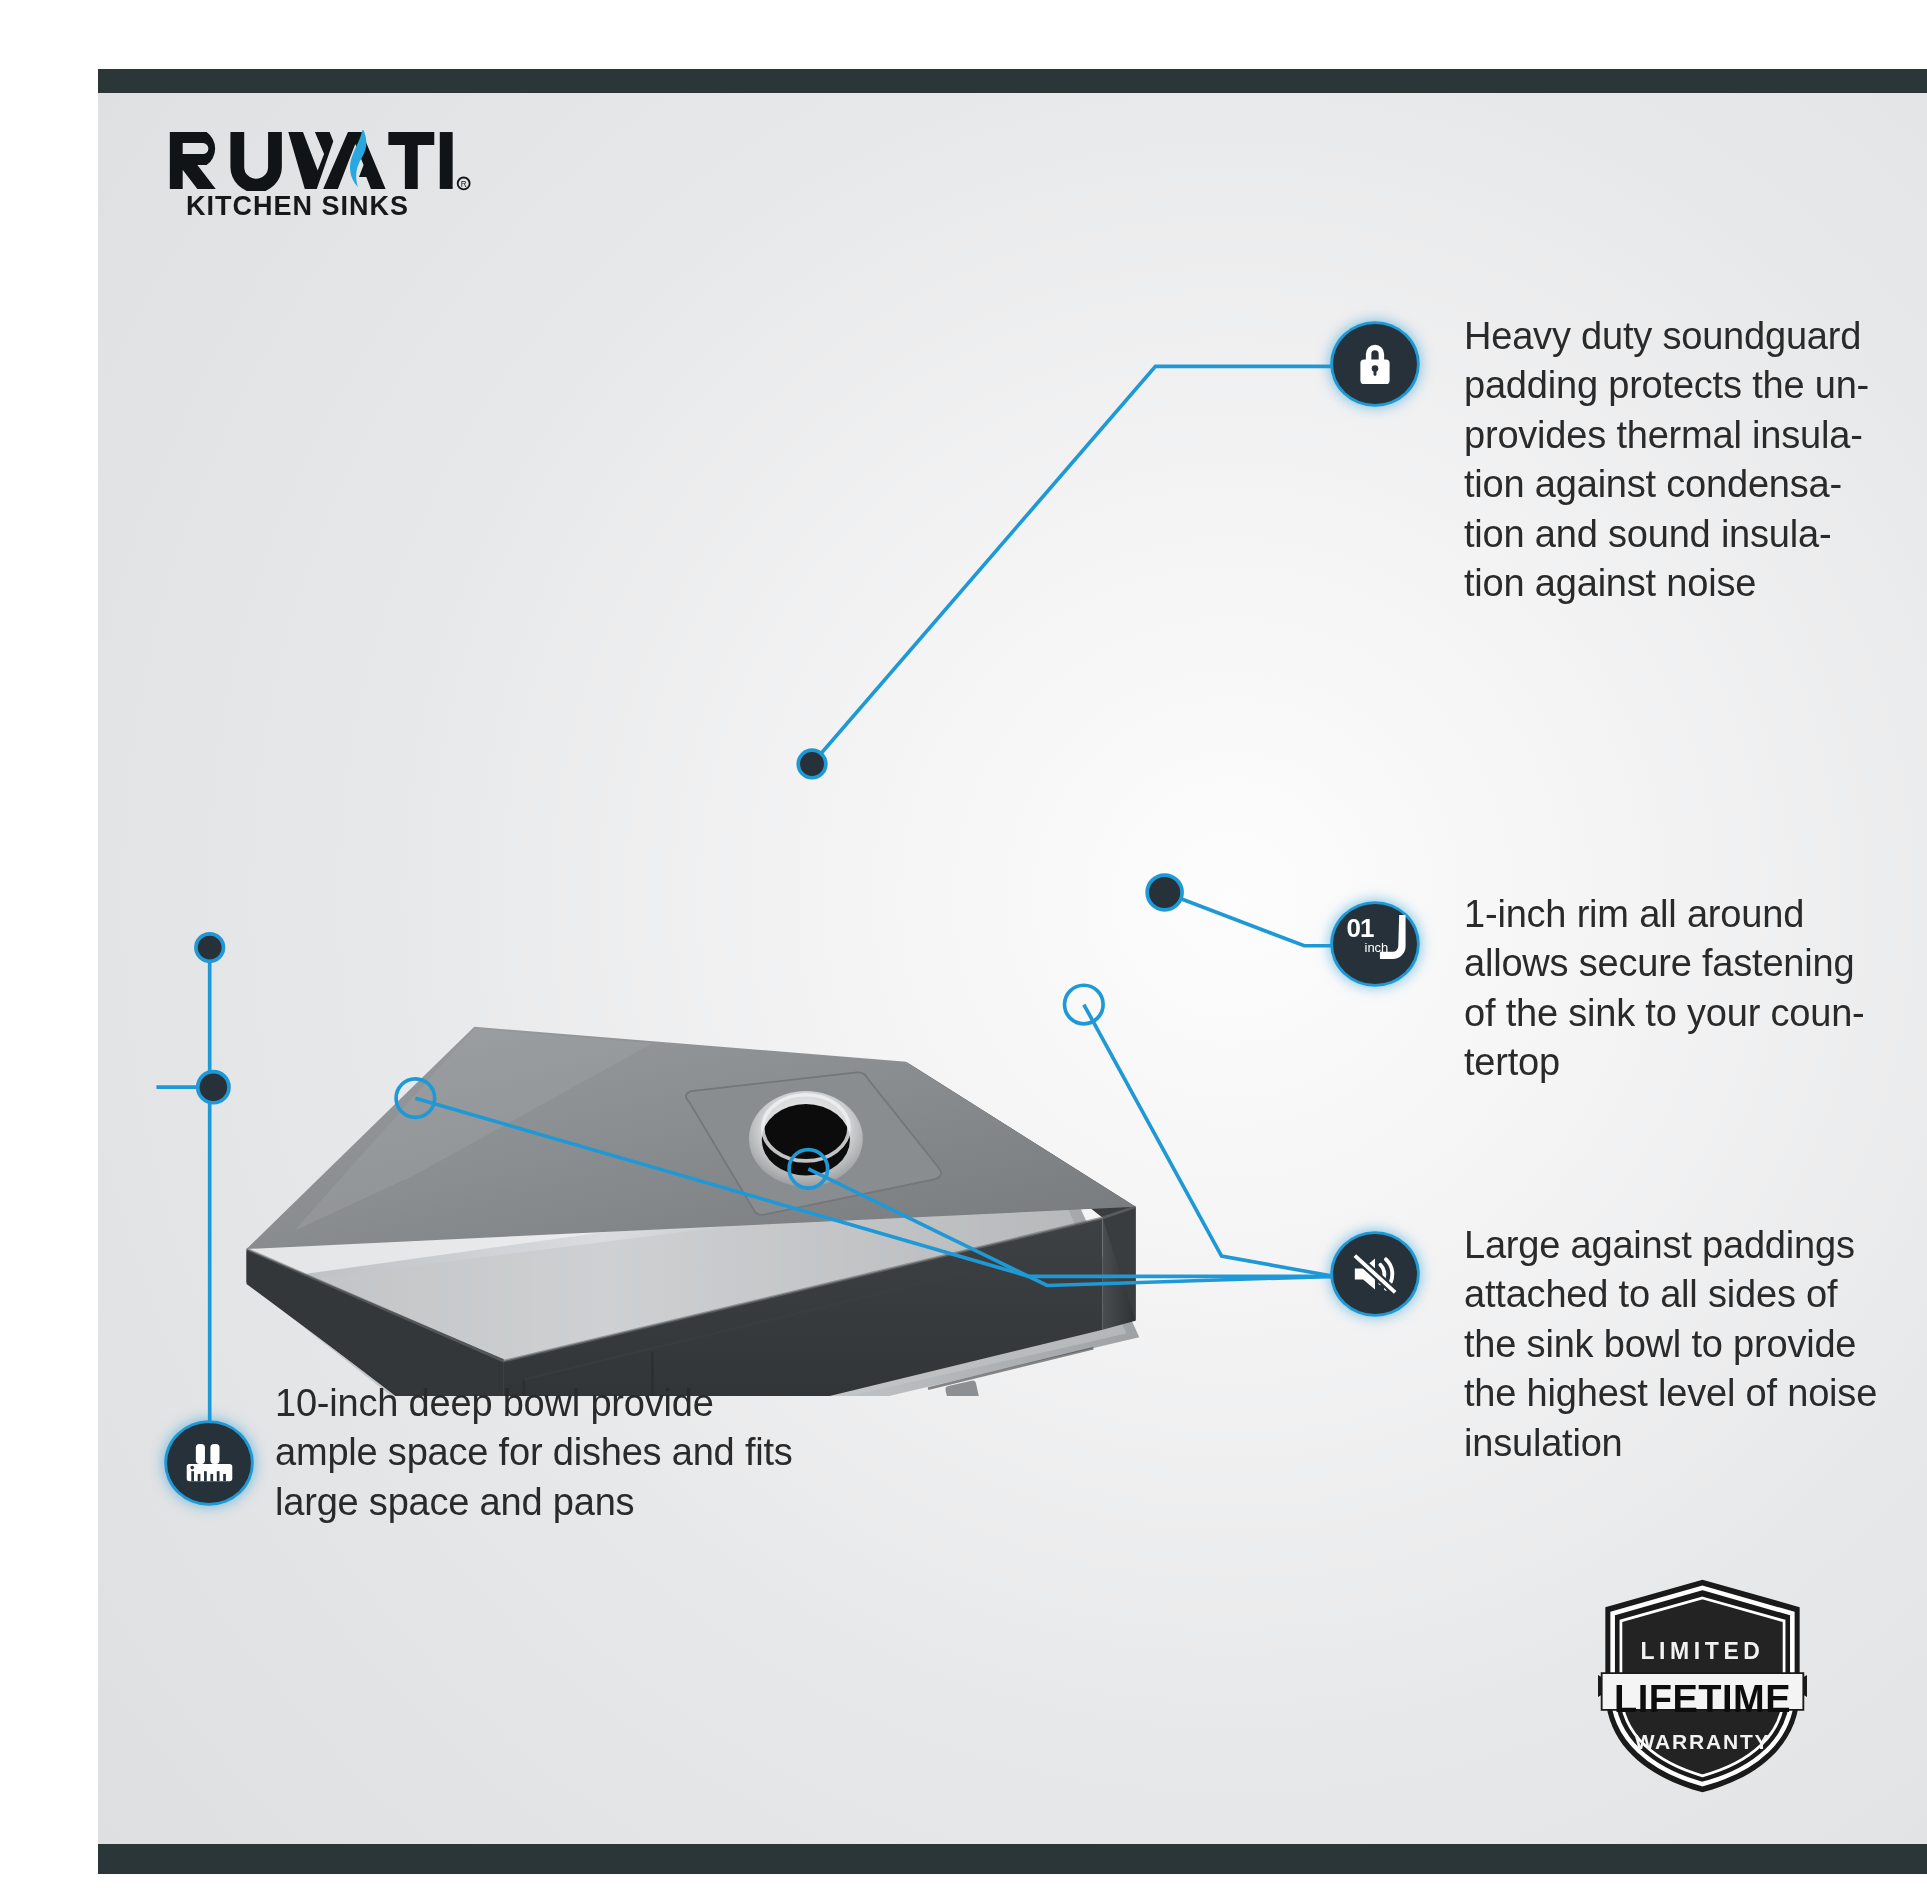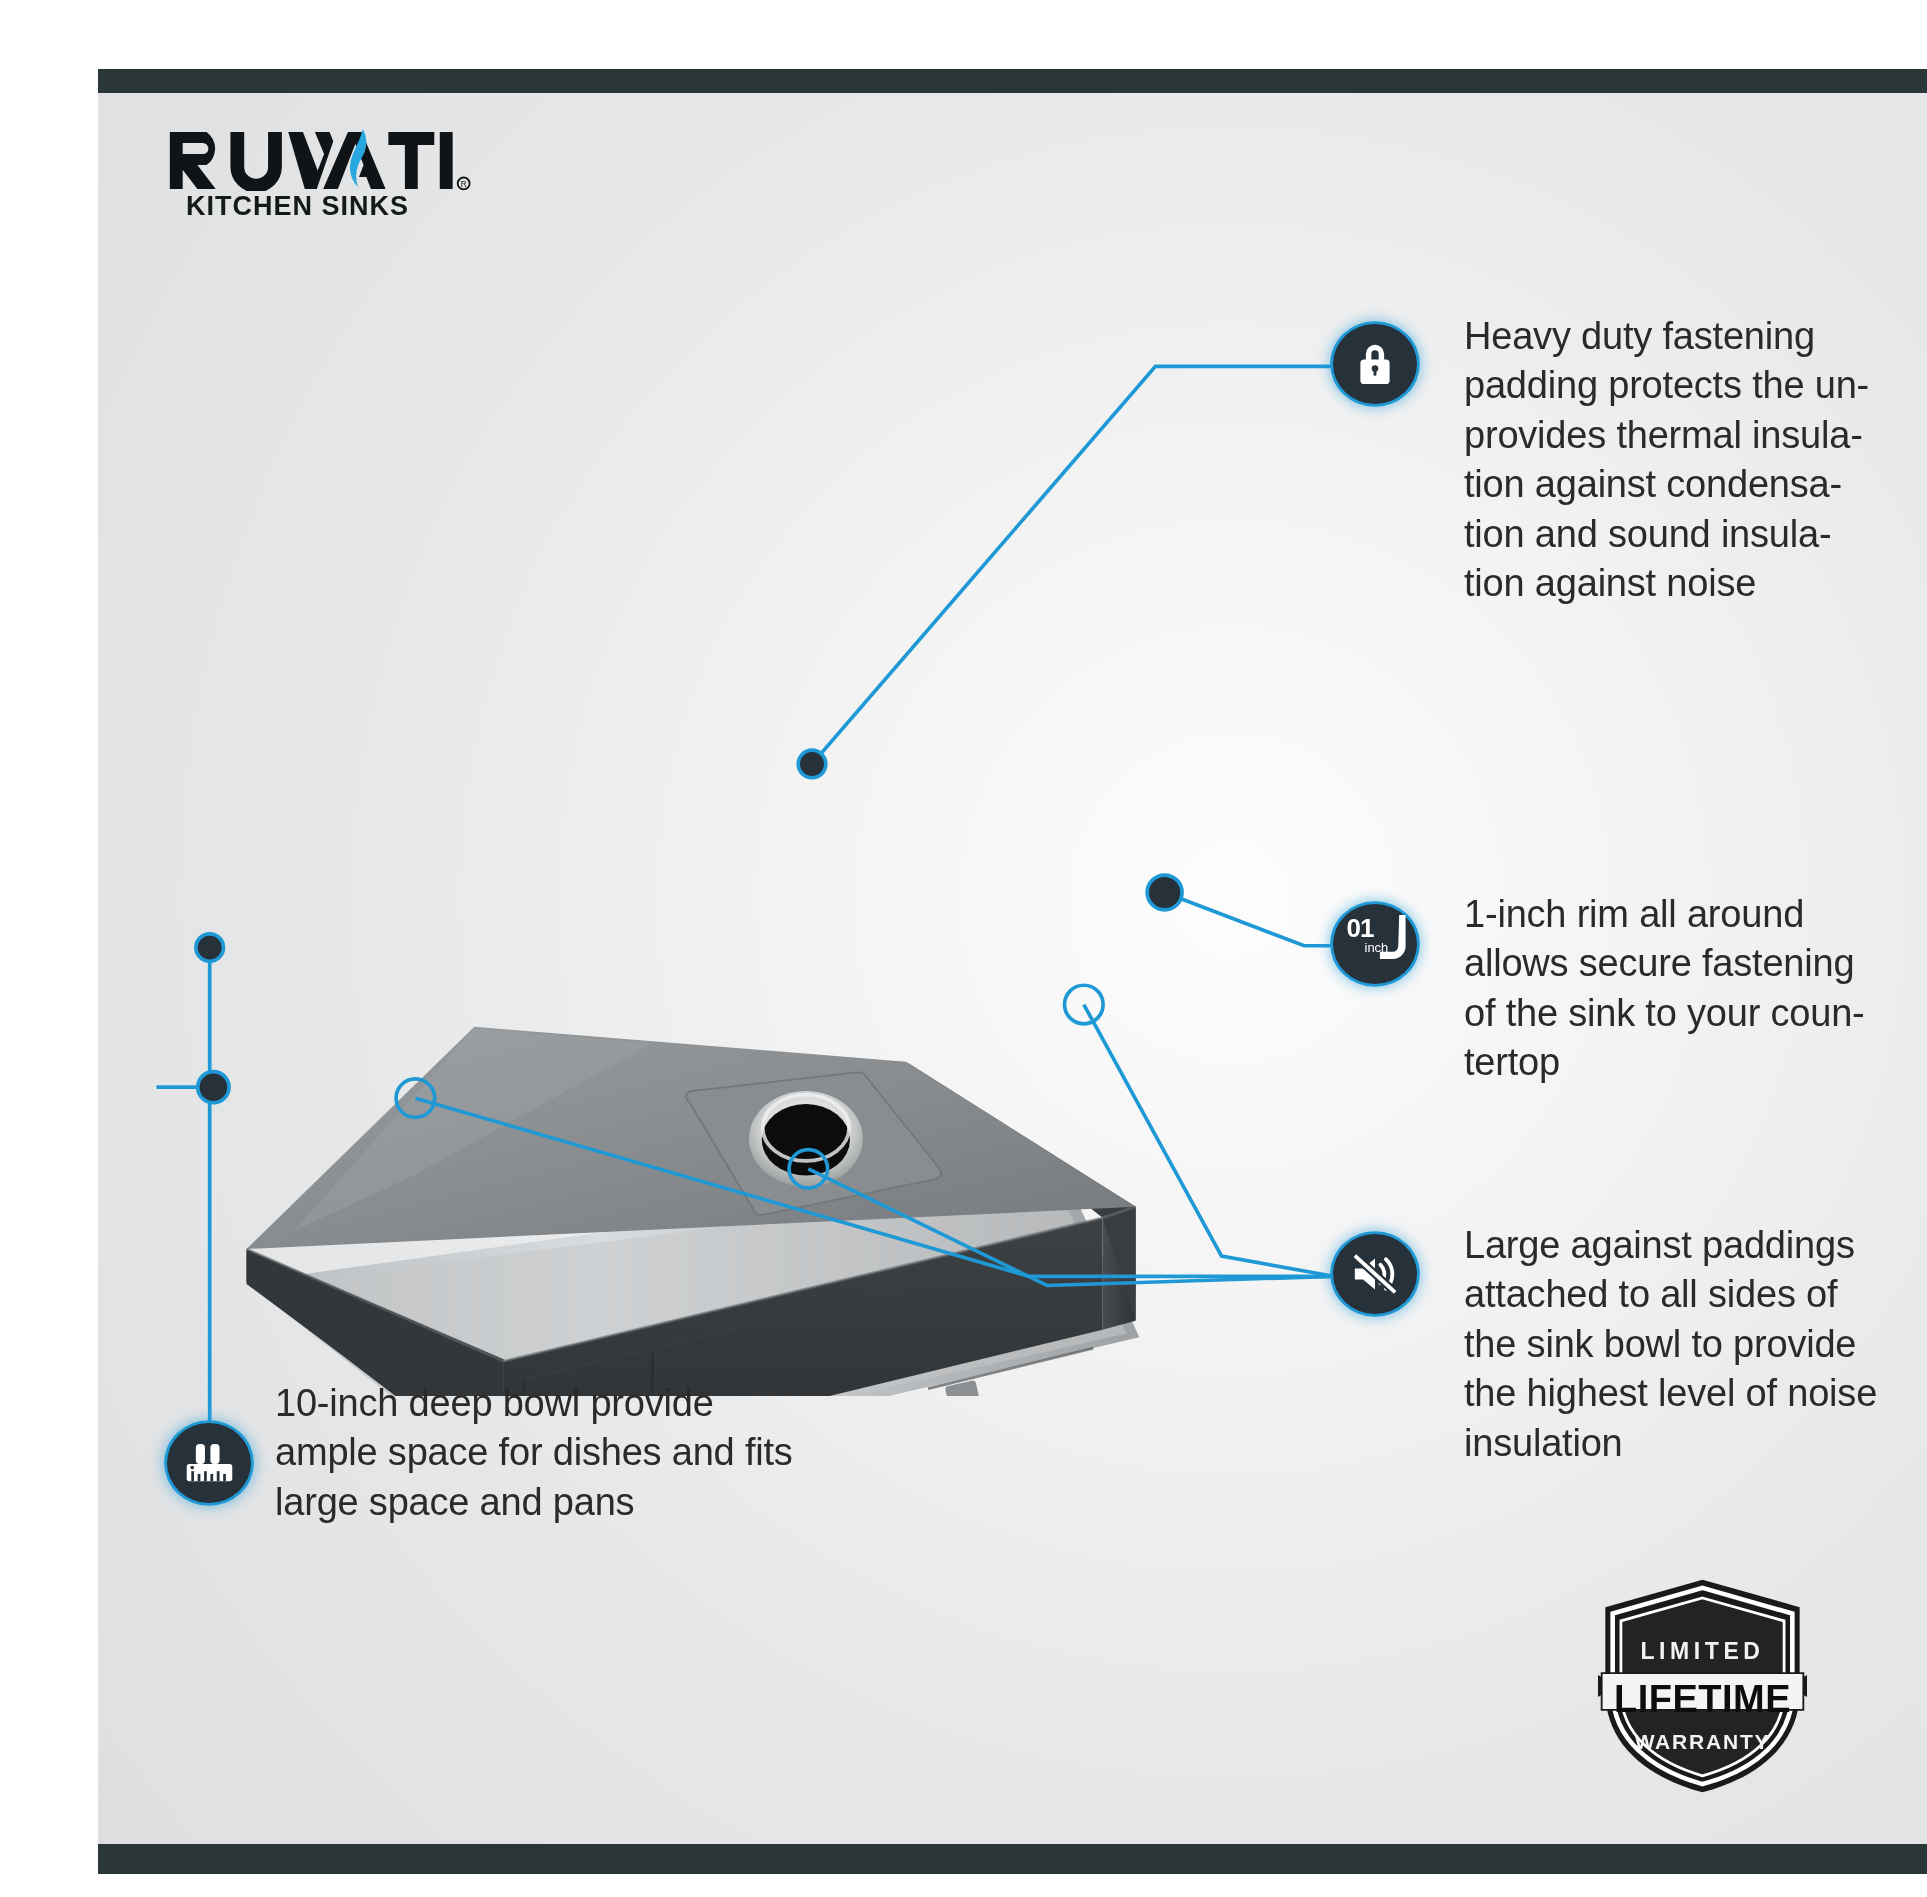--- a/index.html
+++ b/index.html
@@ -230,21 +230,21 @@
   <div class="callout">
     <div class="cicon" style="left:1333px;top:324px;">
       <svg width="42" height="48" viewBox="0 0 46 52" xmlns="http://www.w3.org/2000/svg">
         <path d="M13 22 v-7 a10 10 0 0 1 20 0 v7 h-6 v-7 a4 4 0 0 0 -8 0 v7 z" fill="#ffffff"></path>
         <rect x="7" y="21" width="32" height="27" rx="4" fill="#ffffff"></rect>
         <circle cx="23" cy="31" r="3.6" fill="#26313a"></circle>
         <rect x="21.4" y="31" width="3.2" height="8" rx="1.4" fill="#26313a"></rect>
       </svg>
     </div>
     <div class="ctext" style="left:1464px;top:312px;width:432px;">
-      <span>Heavy duty fastening</span>
+      <span>Heavy duty soundguard</span>
       <span>padding protects the un-</span>
       <span>provides thermal insula-</span>
       <span>tion against condensa-</span>
       <span>tion and sound insula-</span>
       <span>tion against noise</span>
     </div>
   </div>
 
   <div class="callout">
     <div class="cicon" style="left:1333px;top:904px;">

